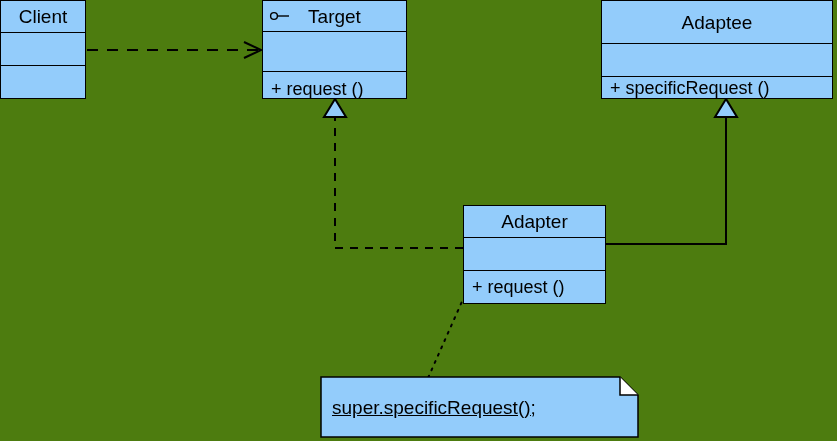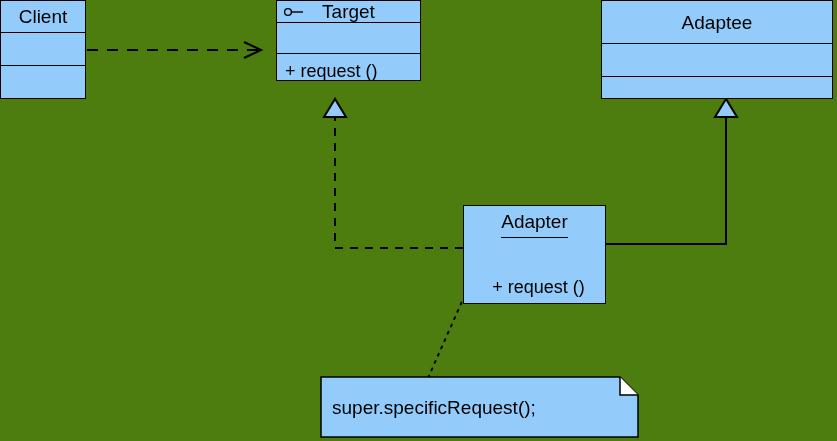--- a/index.html
+++ b/index.html
@@ -68,20 +68,21 @@
     transform: translateY(-50%);
     width: 22px;
     height: 12px;
     pointer-events: none;
   }
   .uml-note {
     position: absolute;
     box-sizing: border-box;
     display: flex;
     align-items: center;
+    text-decoration: underline;
   }
   .note-shape {
     position: absolute;
     left: 0;
     top: 0;
   }
   .note-text {
     position: relative;
     z-index: 2;
     font-size: 19px;
@@ -123,21 +124,21 @@
       <span class="class-title">Client</span>
     </div>
     <div class="compartment attr-compartment" style="height:33px;">
       <span class="member-text"></span>
     </div>
     <div class="compartment op-compartment" style="flex:1 1 auto;">
       <span class="member-text"></span>
     </div>
   </div>
 
-  <div class="uml-class" style="left:276px; top:0px; width:145px; height:81px;gap:8px;">
+  <div class="uml-class" style="left:262px; top:0px; width:145px; height:99px;gap:8px;">
     <div class="compartment name-compartment" style="height:32px;">
       <svg class="interface-icon" viewBox="0 0 22 12">
         <circle cx="5" cy="6" r="3.4" fill="none" stroke="#000000" stroke-width="1.4"></circle>
         <line x1="8.6" y1="6" x2="20" y2="6" stroke="#000000" stroke-width="1.4"></line>
       </svg>
       <span class="class-title">Target</span>
     </div>
     <div class="compartment attr-compartment" style="height:33px;">
       <span class="member-text"></span>
     </div>
@@ -146,23 +147,26 @@
     </div>
   </div>
 
   <div class="uml-class" style="left:601px; top:0px; width:232px; height:99px;">
     <div class="compartment name-compartment" style="height:43px;">
       <span class="class-title">Adaptee</span>
     </div>
     <div class="compartment attr-compartment" style="height:33px;">
       <span class="member-text"></span>
     </div>
+    <div class="compartment op-compartment" style="flex:1 1 auto;">
+      <span class="member-text">+ specificRequest ()</span>
+    </div>
   </div>
 
-  <div class="uml-class" style="left:463px; top:205px; width:143px; height:99px;align-items:center;">
+  <div class="uml-class" style="left:463px; top:205px; width:143px; height:99px;">
     <div class="compartment name-compartment" style="height:32px;">
       <span class="class-title">Adapter</span>
     </div>
     <div class="compartment attr-compartment" style="height:33px;">
       <span class="member-text"></span>
     </div>
     <div class="compartment op-compartment" style="flex:1 1 auto;">
       <span class="member-text">+ request ()</span>
     </div>
   </div>

